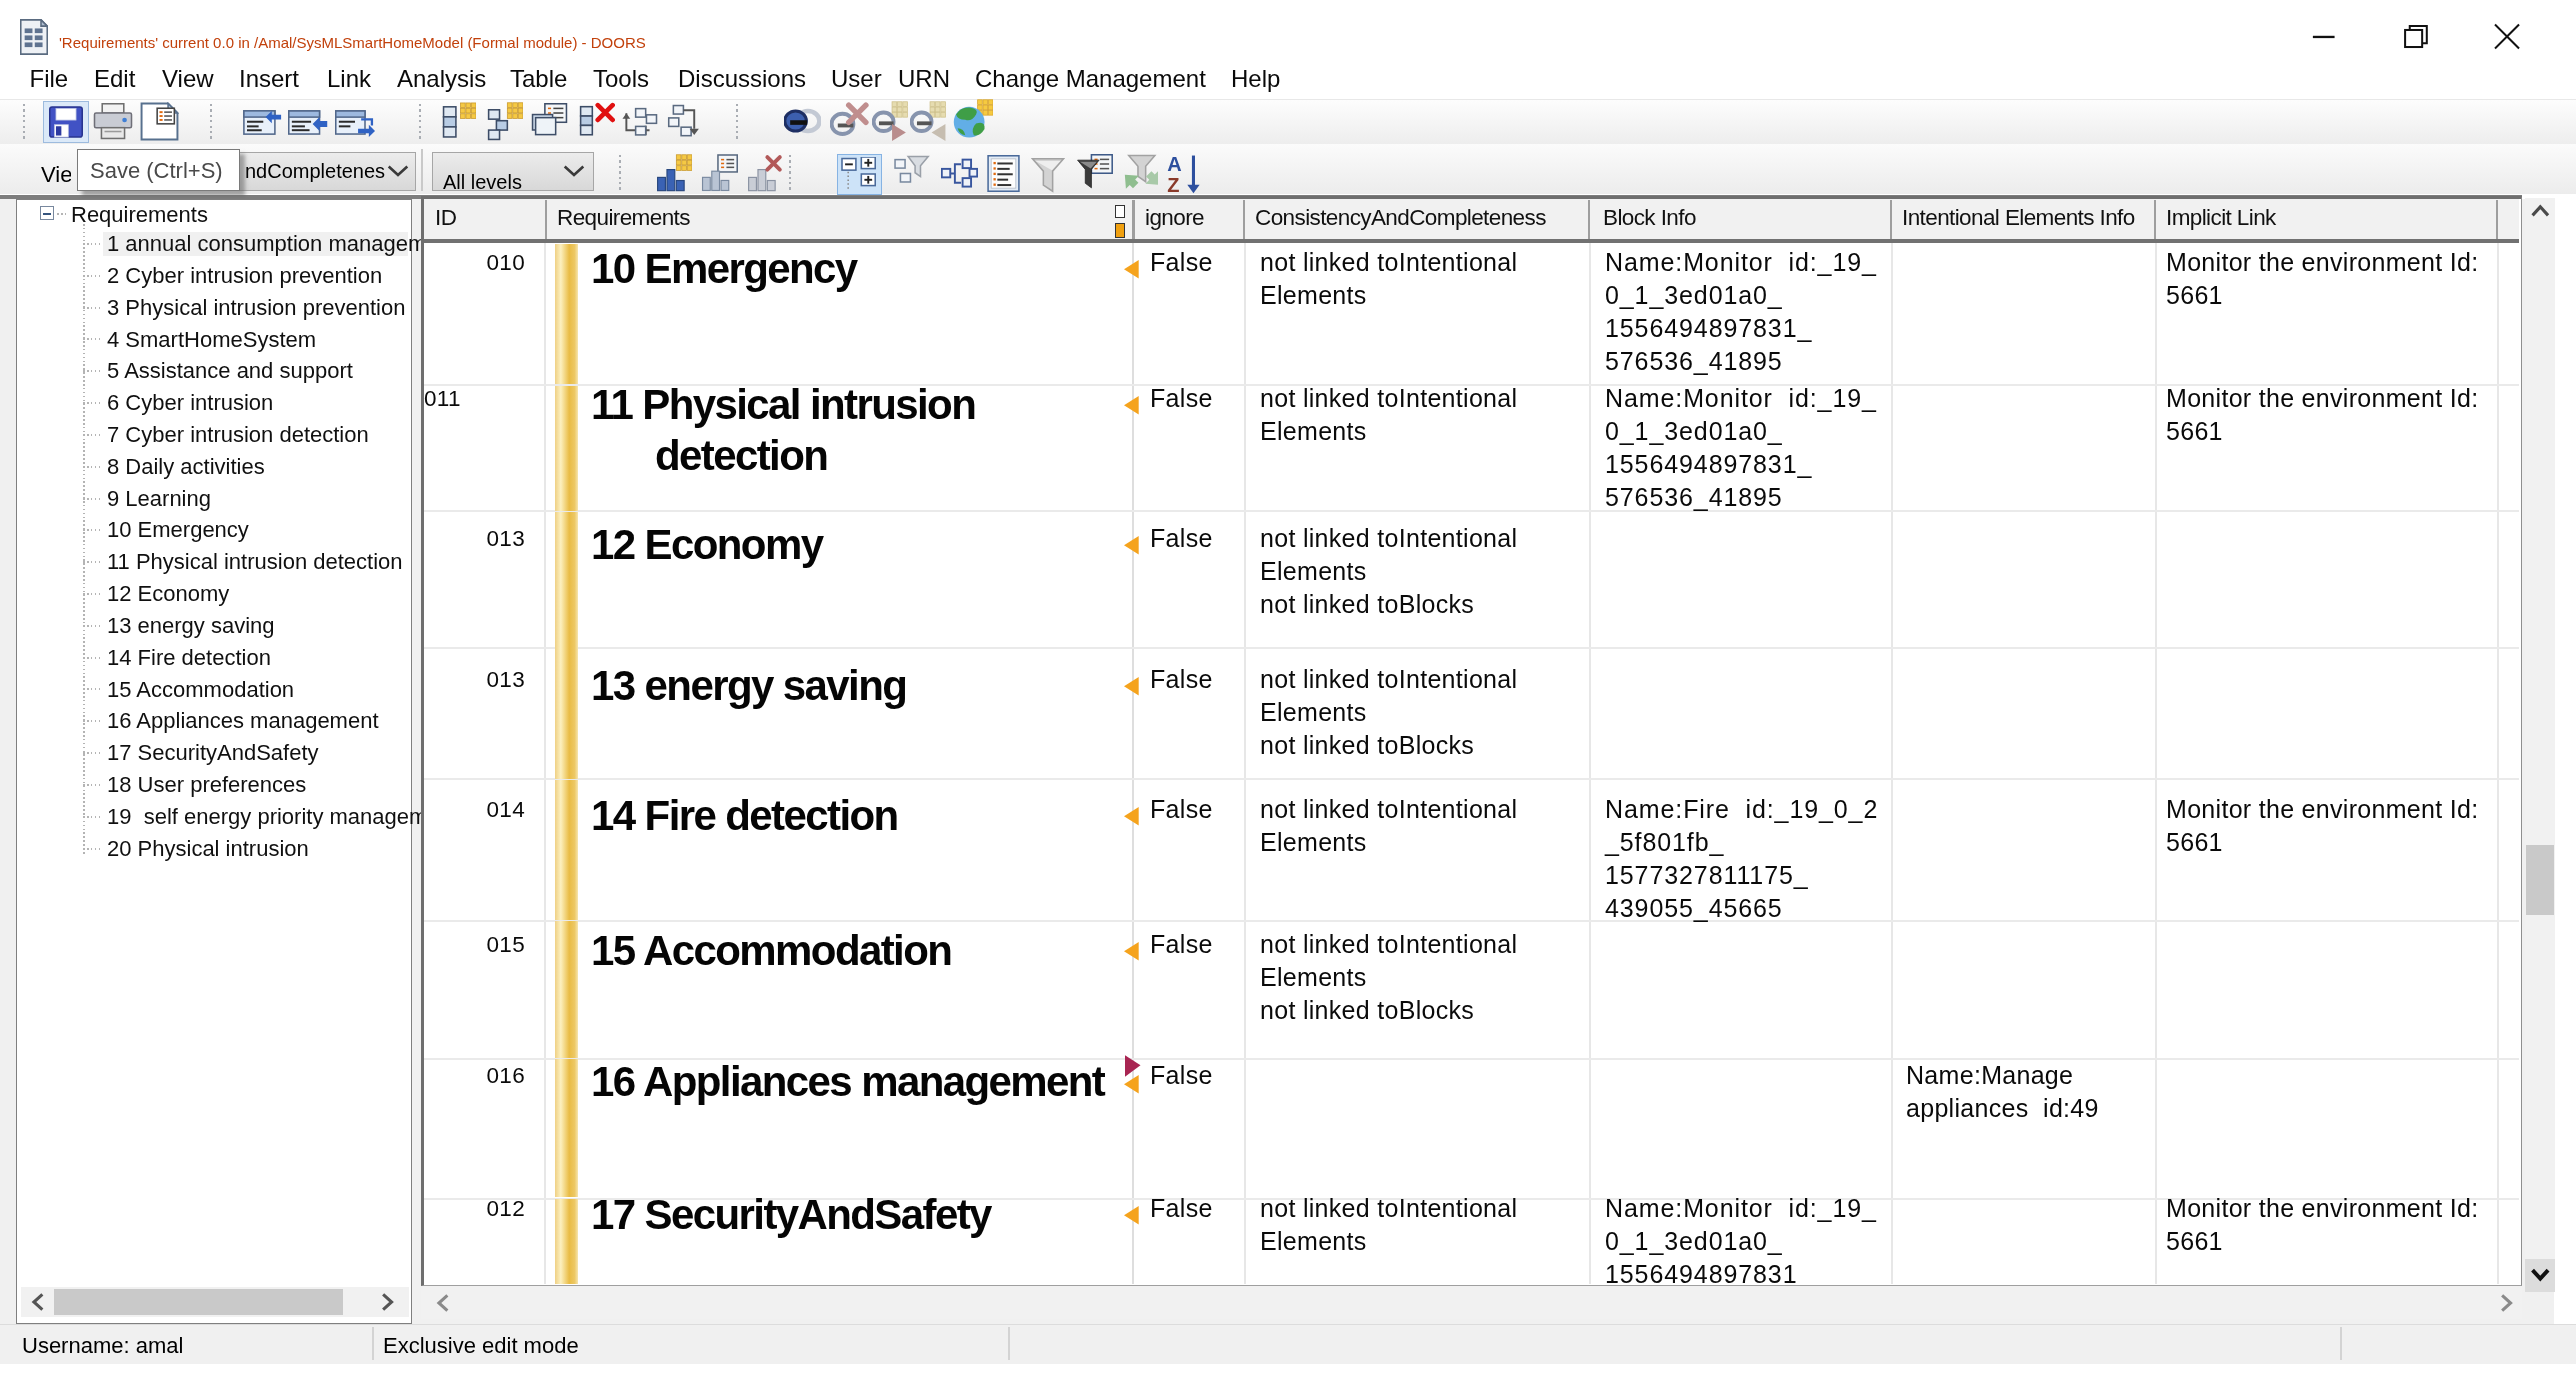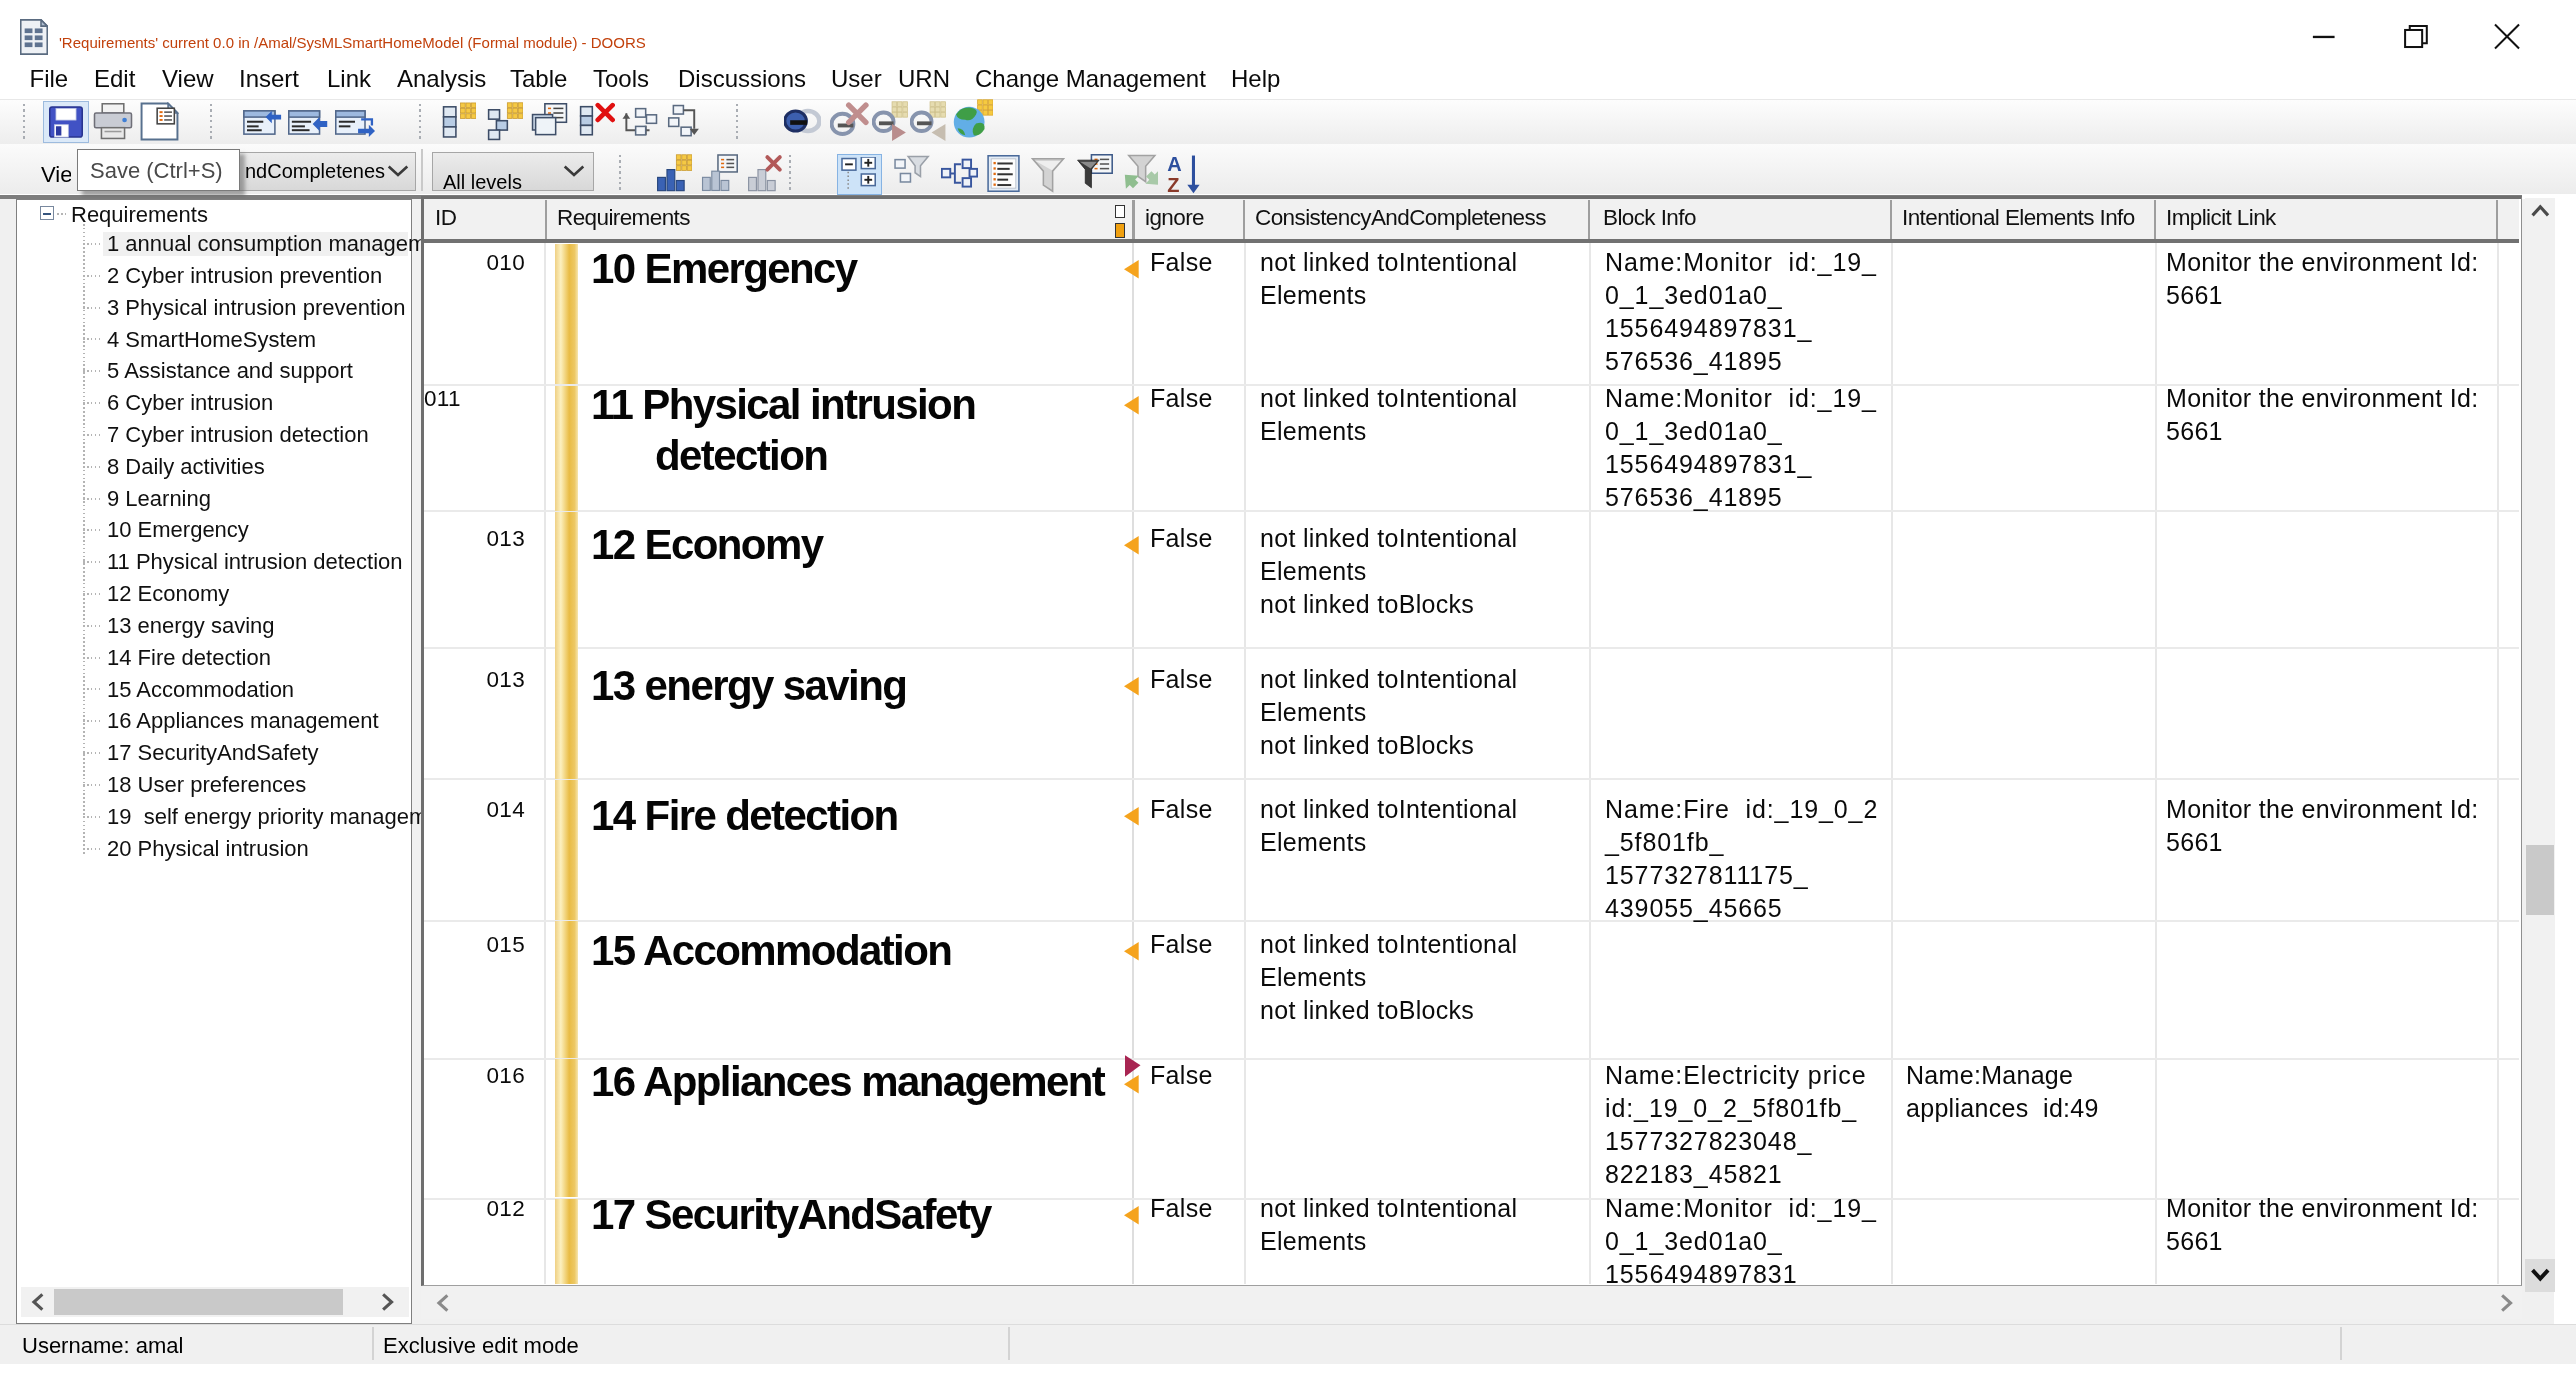--- a/index.html
+++ b/index.html
@@ -591,24 +591,20 @@
 <div class="cell" style="left:424px;top:816px;width:101px;text-align:right;font-size:22.5px">016</div>
 <div class="abs" style="left:555px;top:816px;width:23px;height:138px;background:linear-gradient(90deg,#efd084 0%,#fcf0bf 25%,#e9bc45 62%,#edc864 85%,#f6e5ae 100%)"></div>
 <div class="big" style="left:591px;top:813px">16 Appliances management</div>
 <svg class="abs" style="left:1125px;top:812px" width="15.5" height="22" viewBox="0 0 20 28">
         <path d="M0 0 L20 13 L0 28z" fill="#a82552"></path>
       </svg>
 <svg class="abs" style="left:1124px;top:832px" width="14.7" height="18.6" viewBox="0 0 19 24">
         <path d="M19 0 L0 12 L19 24z" fill="#f5a31d"></path>
       </svg>
 <div class="cell" style="left:1150px;top:816px">False</div>
-<div class="cell" style="left:1605px;top:816px;letter-spacing:0.9px">Name:Electricity price
-id:_19_0_2_5f801fb_
-1577327823048_
-822183_45821</div>
 <div class="cell" style="left:1906px;top:816px">Name:Manage
 appliances  id:49</div>
 
 <div class="cell" style="left:424px;top:949px;width:101px;text-align:right;font-size:22.5px">012</div>
 <div class="abs" style="left:555px;top:956px;width:23px;height:85px;background:linear-gradient(90deg,#efd084 0%,#fcf0bf 25%,#e9bc45 62%,#edc864 85%,#f6e5ae 100%)"></div>
 <div class="big" style="left:591px;top:946px">17 SecurityAndSafety</div>
 <svg class="abs" style="left:1124px;top:963px" width="14.7" height="18.6" viewBox="0 0 19 24">
         <path d="M19 0 L0 12 L19 24z" fill="#f5a31d"></path>
       </svg>
 <div class="cell" style="left:1150px;top:949px">False</div>

